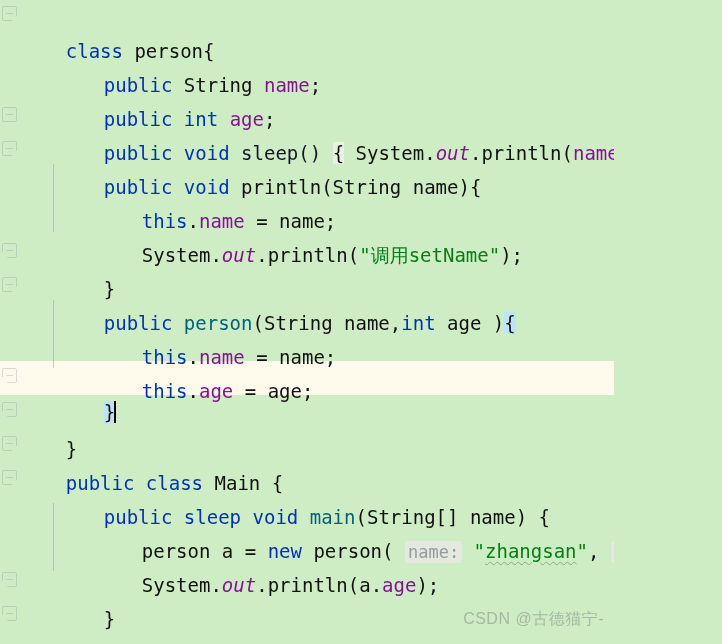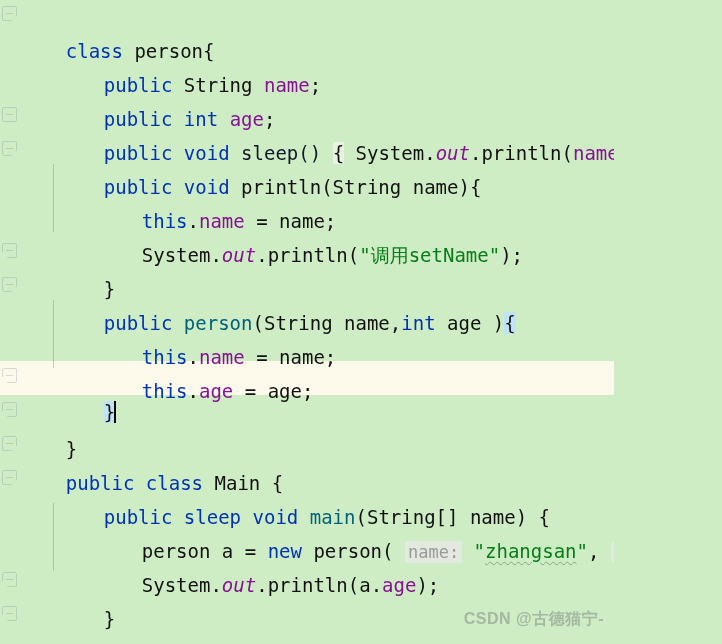--- a/index.html
+++ b/index.html
@@ -148,21 +148,20 @@
   
   .watermark {
     position: absolute;
     right: 10px;
     bottom: 8px;
     font-family: "Liberation Sans", sans-serif;
     font-size: 16px;
     color: rgba(150,165,150,0.75);
     z-index: 5;
     letter-spacing: 0.5px;
-    font-weight: bold;
   }
 </style>
 </head>
 <body>
 
 <div id="editor">
 
   <div class="caret-line" style="top:361px;"></div>
 
   <div class="indent-guide" style="left:53px; top:164px; height:68px;"></div>

